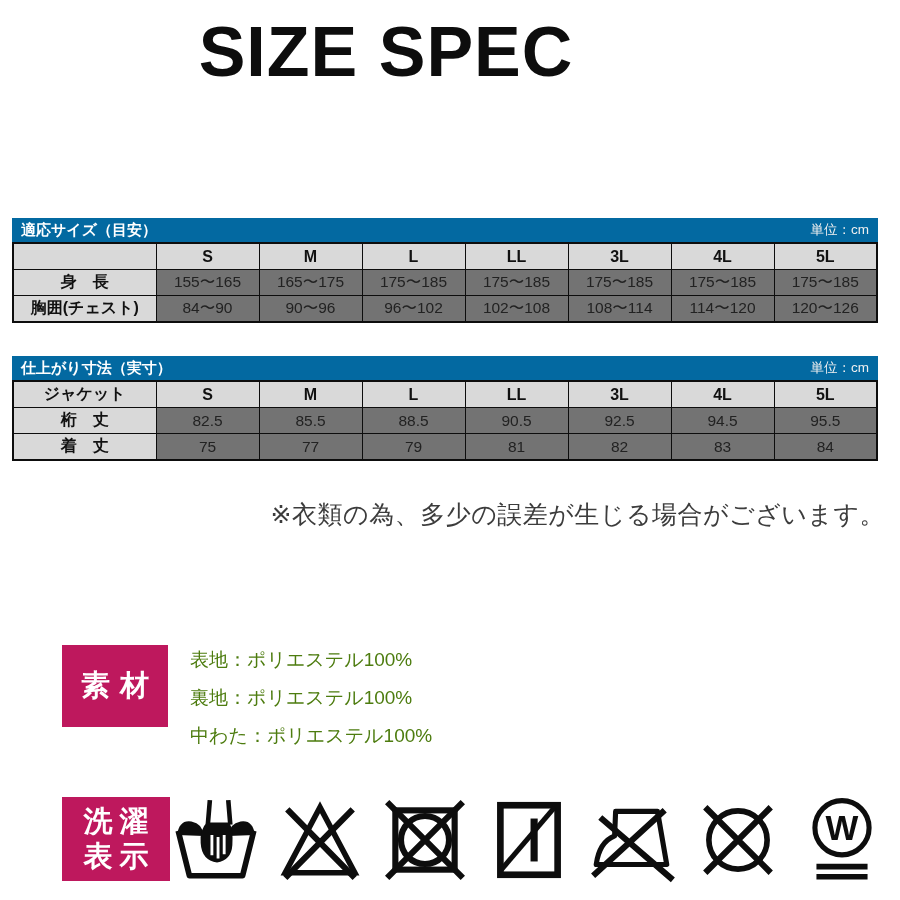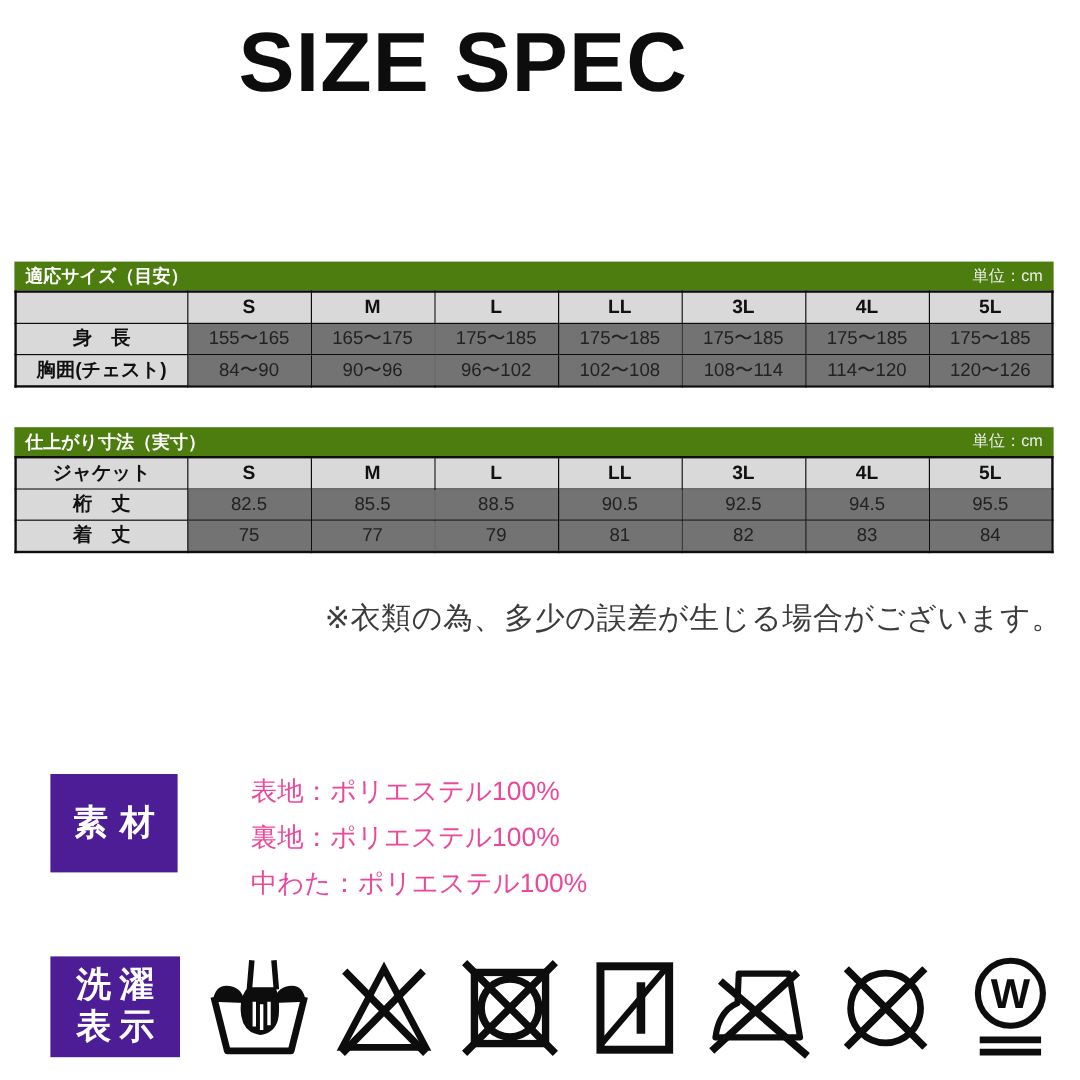--- a/index.html
+++ b/index.html
@@ -14,21 +14,21 @@
   .page-title{
     top:12px;left:0;width:772px;text-align:center;
     font-size:70px;font-weight:bold;color:#0d0d0d;letter-spacing:1px;
   }
 
   
   .tblock{left:12px;width:866px;}
   .tblock.t1{top:218px;}
   .tblock.t2{top:356px;}
   .bar{
-    height:24px;background:#4d7c0f;display:flex;justify-content:space-between;
+    height:24px;background:#0369a1;display:flex;justify-content:space-between;
     align-items:center;padding:0 9px;box-sizing:border-box;
   }
   .bar-title{color:#ffffff;font-weight:bold;font-size:15px;}
   .bar-unit{color:#efefef;font-size:13.5px;}
   table.spec{
     border-collapse:collapse;width:100%;table-layout:fixed;
     border:2.5px solid #0d0d0d;
   }
   table.spec th,table.spec td{
     border:1.6px solid #0d0d0d;height:25px;text-align:center;
@@ -37,26 +37,26 @@
   table.spec th{background:#d9d9d9;font-size:16px;font-weight:bold;color:#111;}
   table.spec td{background:#737373;font-size:15.5px;font-weight:normal;color:#222;}
   col.c-label{width:143px;}
 
   
   .note{right:15px;top:498px;font-size:25px;color:#3c3c3c;letter-spacing:.5px;}
 
   
   .material{left:42px;top:645px;display:flex;align-items:flex-start;}
   .blackbox{
-    background:#4c1d95;color:#ffffff;display:flex;align-items:center;
-    justify-content:center;box-sizing:border-box;
+    background:#be185d;color:#ffffff;display:flex;align-items:center;
+    justify-content:center;box-sizing:border-box;margin-left:20px;
   }
   .material .blackbox{width:106px;height:82px;font-size:29px;font-weight:bold;letter-spacing:10px;text-indent:10px;}
   .mat-lines{margin-left:22px;margin-top:-4px;}
-  .mat-line{font-size:22px;line-height:38px;color:#ec4899;margin-left:39px;}
+  .mat-line{font-size:19px;line-height:38px;color:#4d7c0f;}
 
   
   .laundry-box{left:42px;top:797px;width:108px;height:84px;}
   .laundry-box .inner{}
   .laundry-box .ln{display:block;font-size:29px;font-weight:bold;line-height:35px;letter-spacing:7px;text-indent:7px;color:#fff;}
   .icons{
     left:170px;top:794px;width:718px;height:92px;
     display:flex;justify-content:space-between;align-items:center;
   }
   .icon{width:92px;height:92px;}

